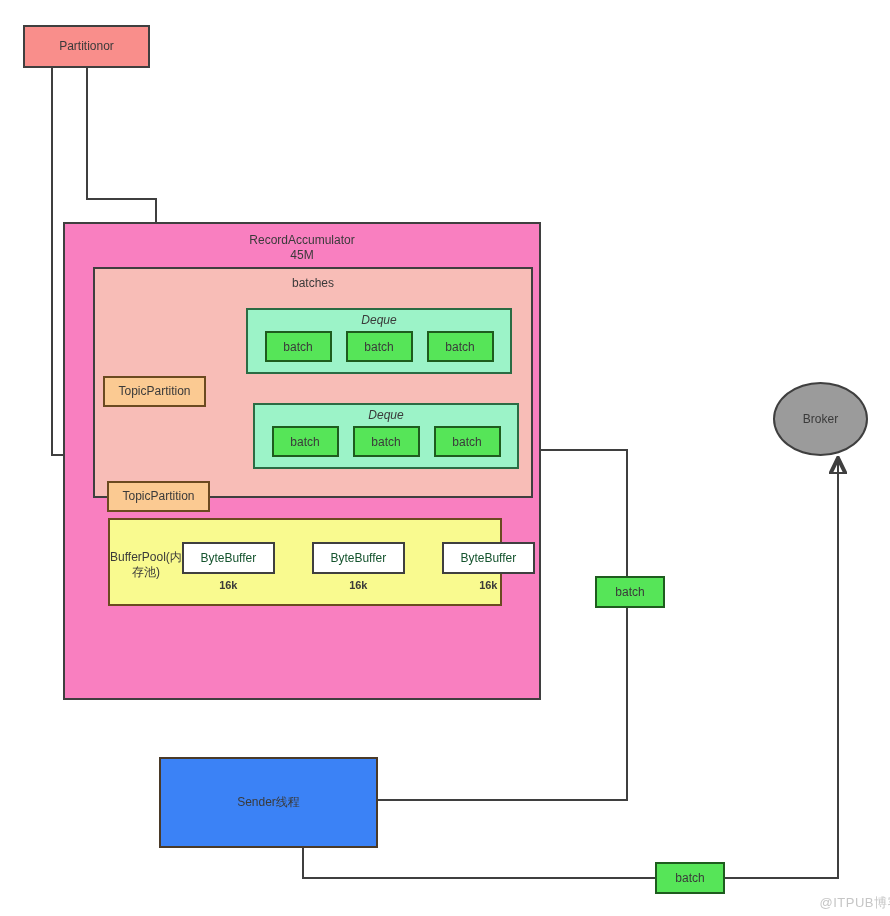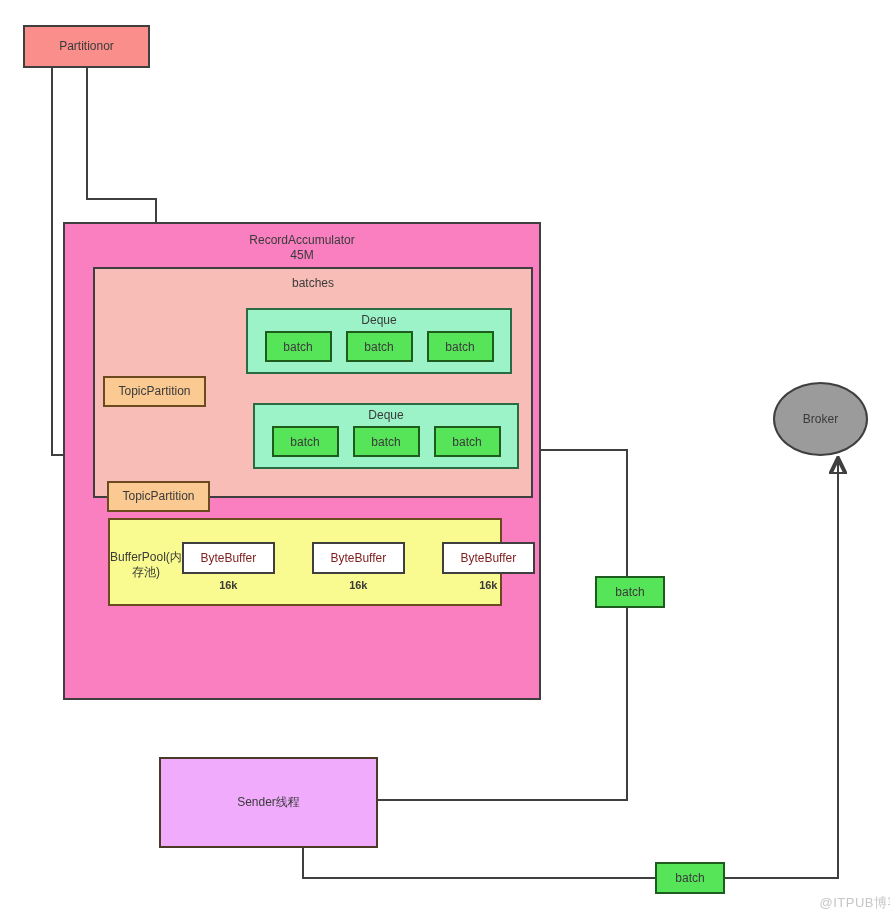--- a/index.html
+++ b/index.html
@@ -69,21 +69,21 @@
     position: absolute;
     background: #9cf3c8;
     border: 2px solid #2b6b43;
     display: flex;
     flex-direction: column;
     align-items: center;
     box-sizing: border-box;
     font-size: 12px;
     color: #3a3a3a;
   }
-  .deque-label { margin-top: 3px; }
+  .deque-label { margin-top: 3px; font-style: italic; }
   .deque-row {
     display: flex;
     gap: 14px;
     margin-top: 4px;
   }
   .deque1 { left: 246px; top: 308px; width: 266px; height: 66px; }
   .deque2 { left: 253px; top: 403px; width: 266px; height: 66px; }
   .batch-chip {
     width: 67px; height: 31px;
     background: #56e558;
@@ -118,40 +118,40 @@
   }
   .byte-buffer {
     width: 93px; height: 32px;
     background: #ffffff;
     border: 2px solid #3f3f3f;
     box-sizing: border-box;
     display: flex;
     align-items: center;
     justify-content: center;
     font-size: 12px;
-    color: #7f1d1d;
+    color: #14532d;
   }
   .bb-size {
     font-size: 11px;
     color: #3a3a3a;
     margin-top: 5px;
     font-weight: bold;
   }
   .available-memory {
     left: 194px; top: 628px; width: 217px; height: 61px;
     background: #f4a martian;
     background: #f5a košice;
     background: #f4a75a;
     border: 2px solid #6b4a20;
     font-size: 12px;
   }
   
   .sender {
     left: 159px; top: 757px; width: 219px; height: 91px;
-    background: #f0abfc;
+    background: #3b82f6;
     border: 2px solid #4a3a28;
     font-size: 12px;
   }
   
   .broker {
     left: 773px; top: 382px; width: 95px; height: 74px;
     background: #9b9b9b;
     border: 2px solid #3f3f3f;
     border-radius: 50%;
     font-size: 12px;

